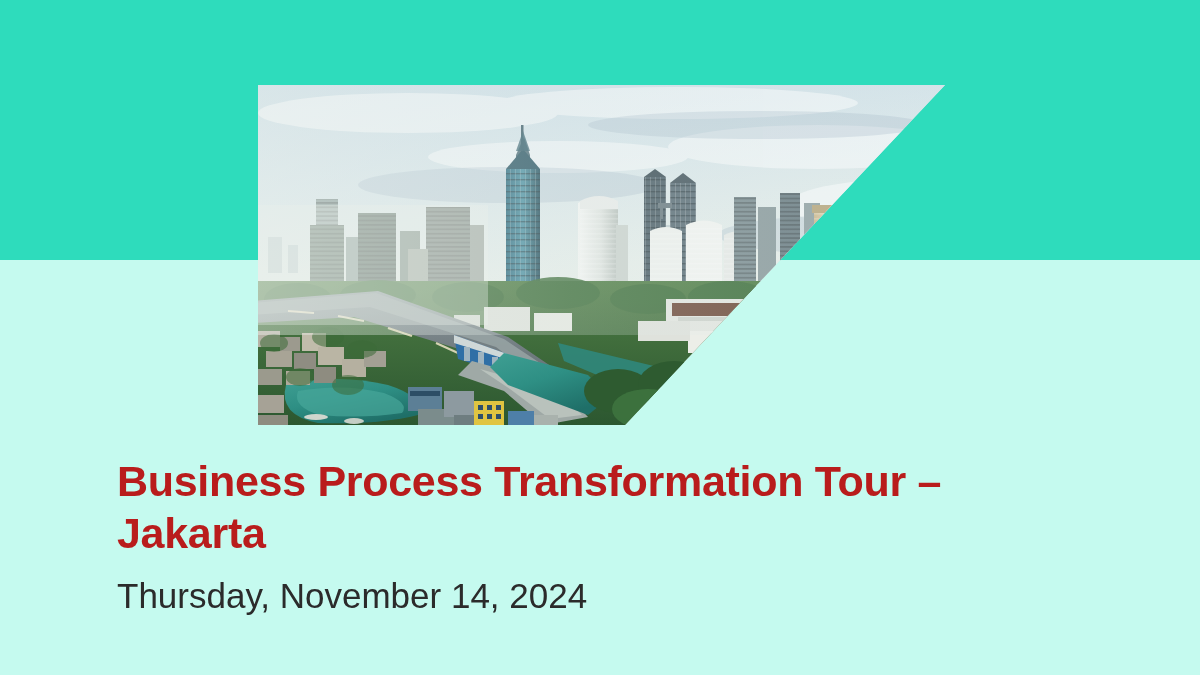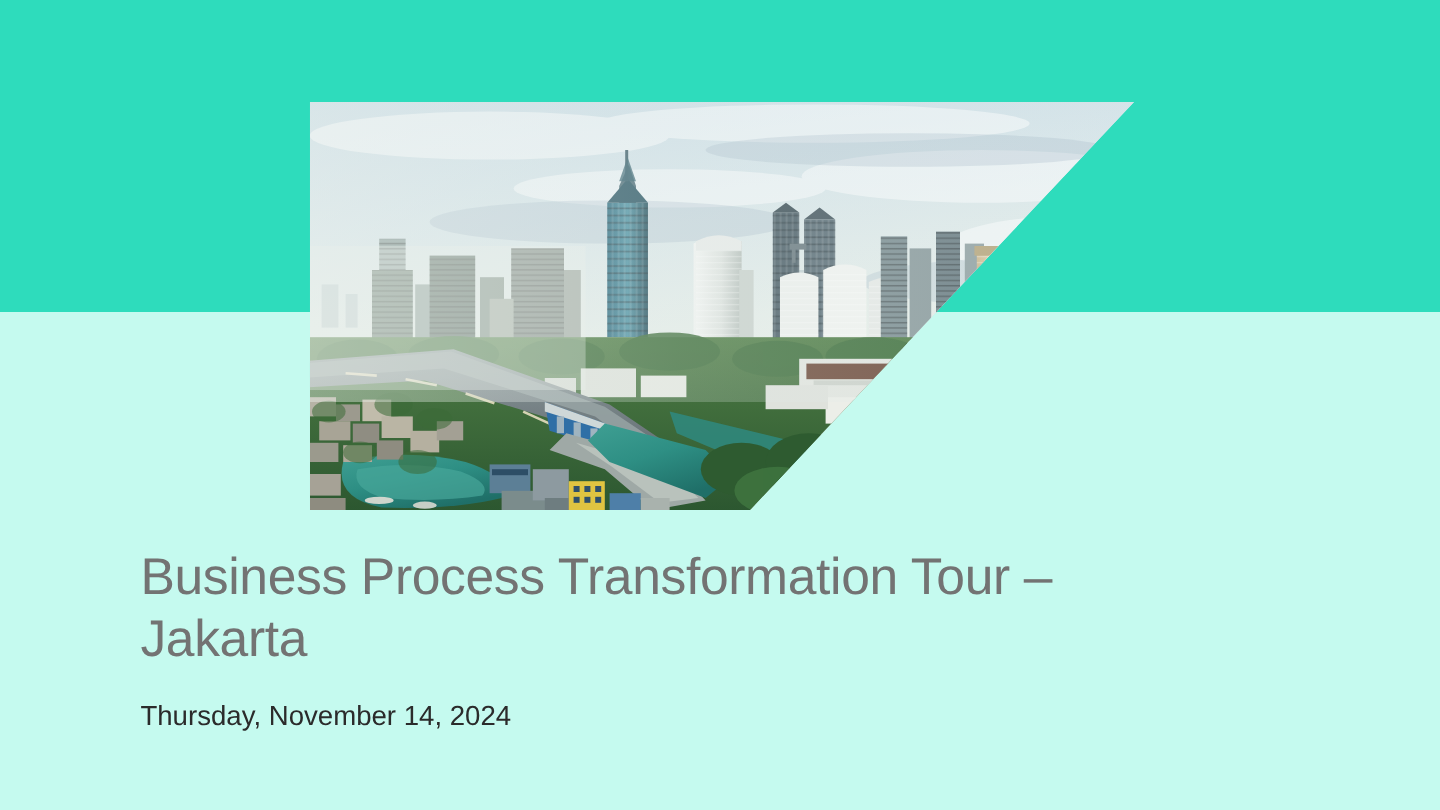--- a/index.html
+++ b/index.html
@@ -24,30 +24,30 @@
     overflow:hidden;
   }
   .photo{position:absolute;left:0;top:0;width:687px;height:340px;overflow:hidden;background:#cfe0e4;}
   .photo svg{display:block;width:687px;height:340px;}
 
   
   .text-block{position:absolute;left:117px;top:455px;width:960px;}
   .slide-title{
     margin:0;
     font-size:43px;
-    font-weight:normal;
+    font-weight:bold;
     line-height:52px;
     letter-spacing:-0.3px;
-    color:#737373;
+    color:#b91c1c;
     width:900px;
   }
   .slide-subtitle{
     margin:0;
     padding-top:20px;
-    font-size:23px;
+    font-size:35px;
     font-weight:normal;
     line-height:34px;
     color:#2b2b2b;
   }
 </style>
 </head>
 <body>
 
 <div id="slide">
 

